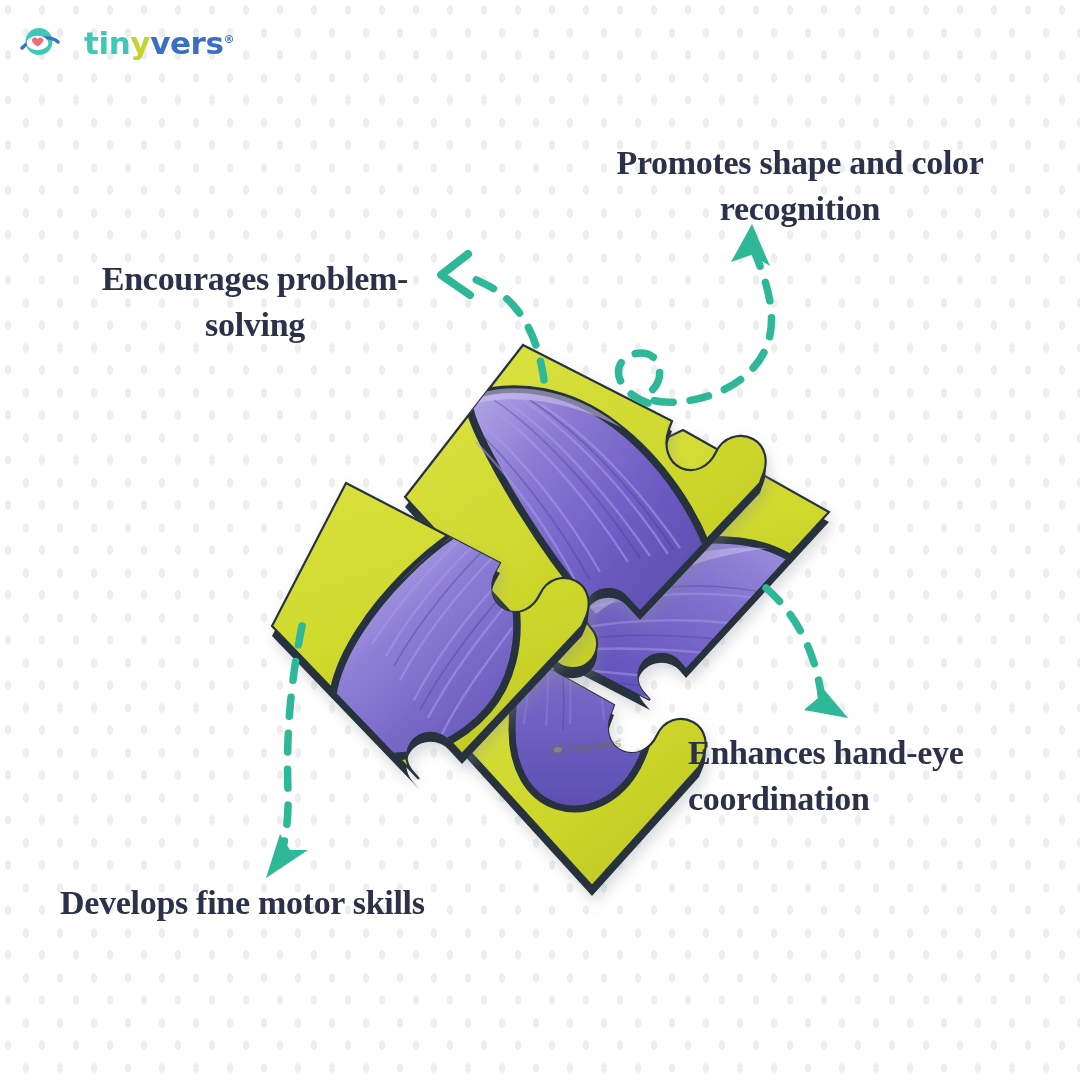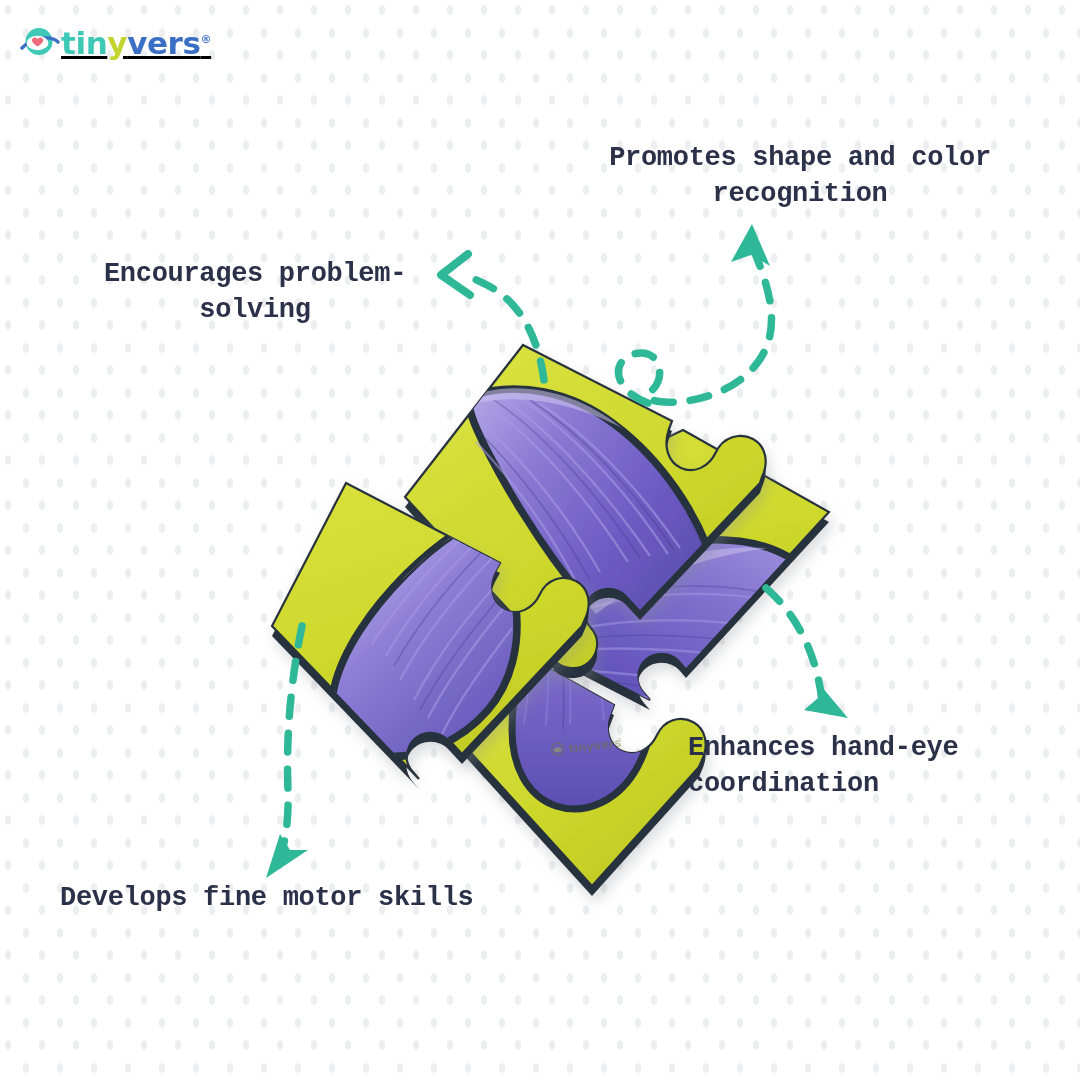--- a/index.html
+++ b/index.html
@@ -18,42 +18,42 @@
       radial-gradient(ellipse 3.2px 5.0px at 8px 10px, #eceef0 0 96%, rgba(236,238,240,0) 100%),
       radial-gradient(ellipse 3.2px 5.0px at 26px 33px, #eceef0 0 96%, rgba(236,238,240,0) 100%);
     background-size:34px 45px, 34px 45px;
     background-position:0 0, 0 0;
     overflow:hidden;
   }
 
   
   #logo{
     position:absolute;left:18px;top:22px;
-    display:flex;align-items:center;gap:1px;text-decoration:underline;
+    display:flex;align-items:center;gap:24px;
   }
   #logo .mark{width:42px;height:42px;position:relative;flex:none;}
   #logo .wordmark{
     font-size:31px;font-weight:bold;letter-spacing:-0.4px;
     font-family:"DejaVu Sans", sans-serif;
     line-height:1;position:relative;white-space:nowrap;
   }
   #logo .w1{color:#3ec8b6;}
   #logo .w2{color:#c3d42e;}
   #logo .w3{color:#3a6fc4;}
   #logo .reg{
     color:#3a6fc4;font-size:11px;vertical-align:super;font-weight:bold;
   }
 
   
   .callout{
     position:absolute;
     color:#2b3148;
-    font-family:Liberation Mono, monospace;
+    font-family:Liberation Serif, serif;
     font-weight:bold;
-    font-size:27px;
+    font-size:34px;
     line-height:1.34;
     letter-spacing:-0.3px;
   }
   #callout-shape-color{ left:560px; top:140px; width:480px; text-align:center; }
   #callout-problem-solving{ left:60px; top:256px; width:390px; text-align:center; }
   #callout-hand-eye{ left:688px; top:730px; width:390px; }
   #callout-fine-motor{ left:60px; top:880px; width:470px; text-align:left; }
 
   
   #arrows, #product{position:absolute;left:0;top:0;width:1080px;height:1080px;}

